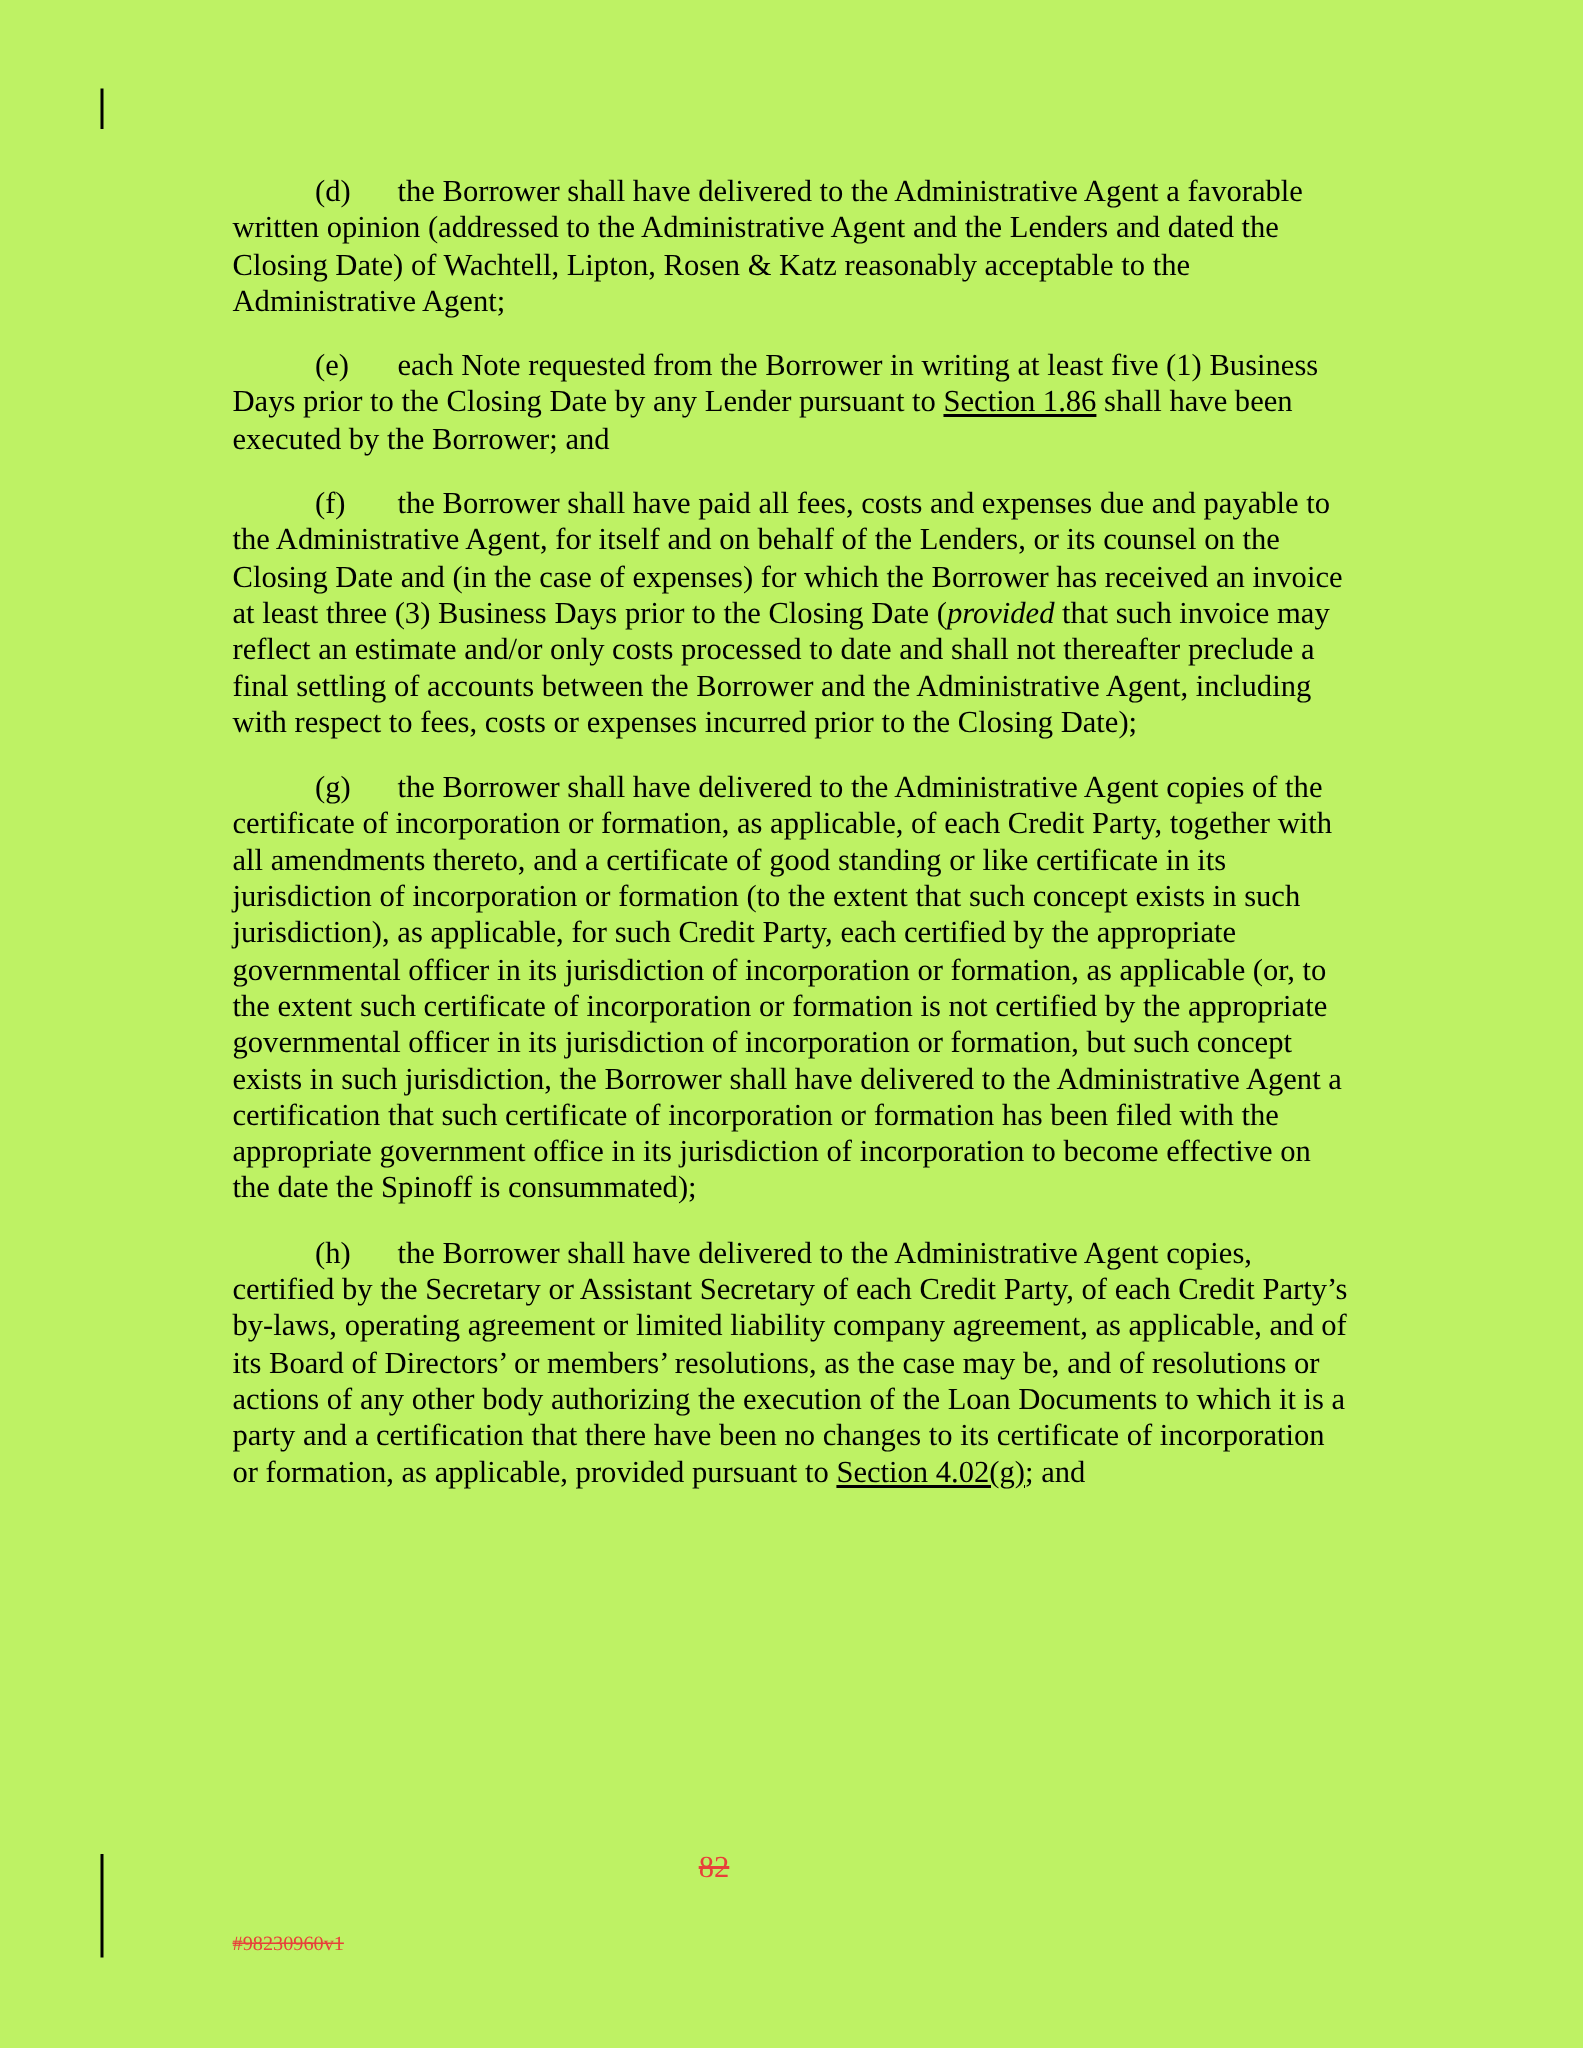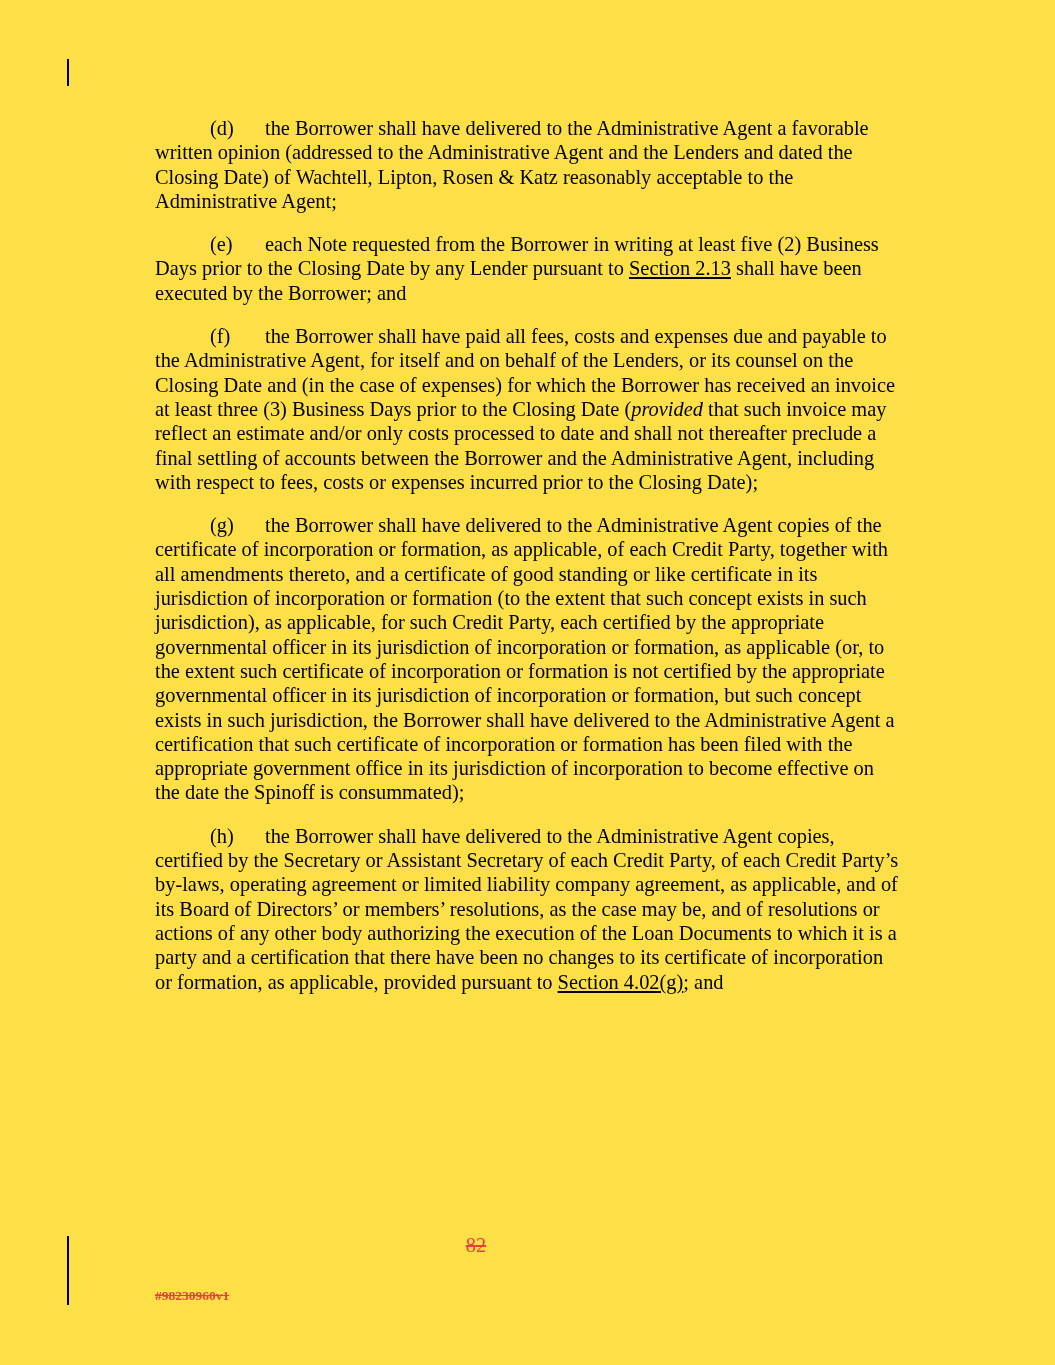--- a/index.html
+++ b/index.html
@@ -4,21 +4,21 @@
 <style>
   html, body {
     margin: 0;
     padding: 0;
     background: #ffffff;
   }
   .page {
     position: relative;
     width: 1055px;
     height: 1365px;
-    background: #fde047;
+    background: #bef264;
     overflow: hidden;
     font-family: "Liberation Serif", serif;
     color: #000000;
   }
   .change-bar {
     position: absolute;
     left: 67px;
     width: 2px;
     background: #000000;
   }
@@ -66,23 +66,23 @@
 </head>
 <body>
 
 <div class="page">
 
   <div class="change-bar top"></div>
   <div class="change-bar bottom"></div>
 
   <main class="content">
     <p class="para"><span class="label">(d)</span><span class="seg-n">the Borrower shall have delivered to the Administrative Agent a favorable written opinion (addressed to the Administrative Agent and the Lenders and dated the Closing Date) of Wachtell, Lipton, Rosen &amp; Katz reasonably acceptable to the Administrative Agent;</span></p>
-    <p class="para"><span class="label">(e)</span><span class="seg-n">each Note requested from the Borrower in writing at least five (2) Business Days prior to the Closing Date by any Lender pursuant to </span><span class="seg-u">Section 2.13</span><span class="seg-n"> shall have been executed by the Borrower; and</span></p>
+    <p class="para"><span class="label">(e)</span><span class="seg-n">each Note requested from the Borrower in writing at least five (1) Business Days prior to the Closing Date by any Lender pursuant to </span><span class="seg-u">Section 1.86</span><span class="seg-n"> shall have been executed by the Borrower; and</span></p>
     <p class="para"><span class="label">(f)</span><span class="seg-n">the Borrower shall have paid all fees, costs and expenses due and payable to the Administrative Agent, for itself and on behalf of the Lenders, or its counsel on the Closing Date and (in the case of expenses) for which the Borrower has received an invoice at least three (3) Business Days prior to the Closing Date (</span><span class="seg-i">provided</span><span class="seg-n"> that such invoice may reflect an estimate and/or only costs processed to date and shall not thereafter preclude a final settling of accounts between the Borrower and the Administrative Agent, including with respect to fees, costs or expenses incurred prior to the Closing Date);</span></p>
     <p class="para"><span class="label">(g)</span><span class="seg-n">the Borrower shall have delivered to the Administrative Agent copies of the certificate of incorporation or formation, as applicable, of each Credit Party, together with all amendments thereto, and a certificate of good standing or like certificate in its jurisdiction of incorporation or formation (to the extent that such concept exists in such jurisdiction), as applicable, for such Credit Party, each certified by the appropriate governmental officer in its jurisdiction of incorporation or formation, as applicable (or, to the extent such certificate of incorporation or formation is not certified by the appropriate governmental officer in its jurisdiction of incorporation or formation, but such concept exists in such jurisdiction, the Borrower shall have delivered to the Administrative Agent a certification that such certificate of incorporation or formation has been filed with the appropriate government office in its jurisdiction of incorporation to become effective on the date the Spinoff is consummated);</span></p>
     <p class="para"><span class="label">(h)</span><span class="seg-n">the Borrower shall have delivered to the Administrative Agent copies, certified by the Secretary or Assistant Secretary of each Credit Party, of each Credit Party’s by-laws, operating agreement or limited liability company agreement, as applicable, and of its Board of Directors’ or members’ resolutions, as the case may be, and of resolutions or actions of any other body authorizing the execution of the Loan Documents to which it is a party and a certification that there have been no changes to its certificate of incorporation or formation, as applicable, provided pursuant to </span><span class="seg-u">Section 4.02(g)</span><span class="seg-n">; and</span></p>
   </main>
 
   <div class="page-number" style="color: rgb(232, 64, 58);">82</div>
 
-  <div class="footer-id" style="color: rgb(232, 64, 58); font-weight: bold;">#98230960v1</div>
+  <div class="footer-id" style="color: rgb(232, 64, 58);">#98230960v1</div>
 
 </div>
 
 </body></html>

